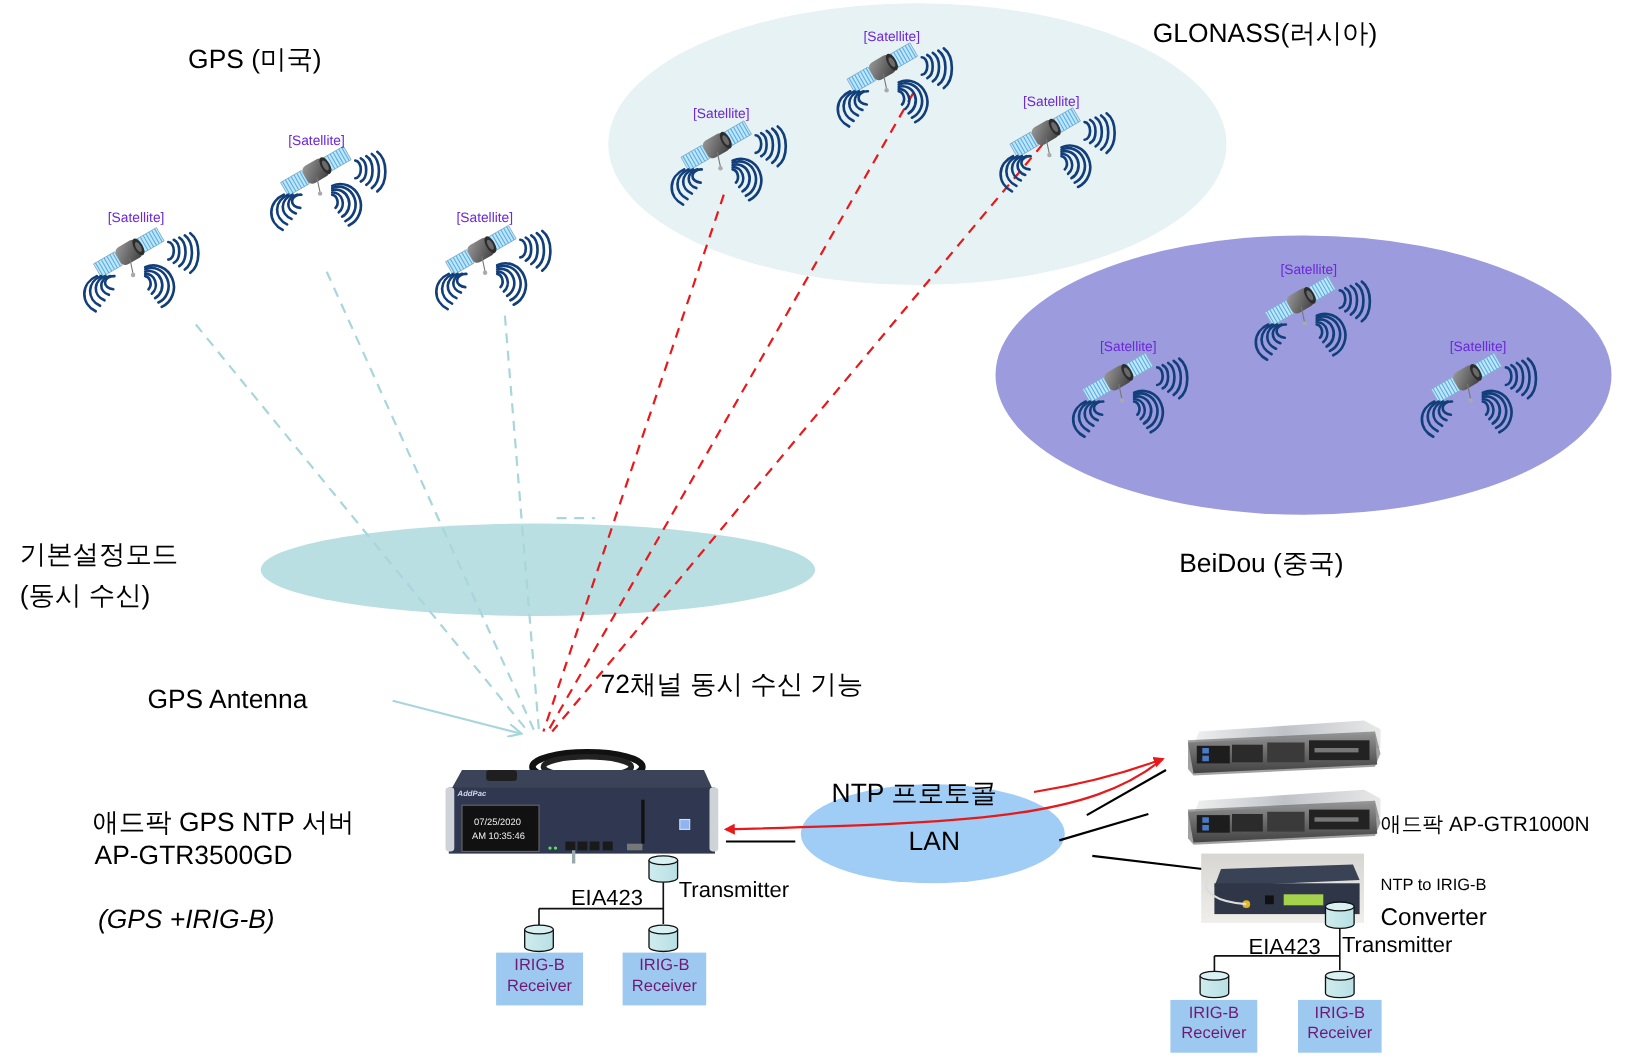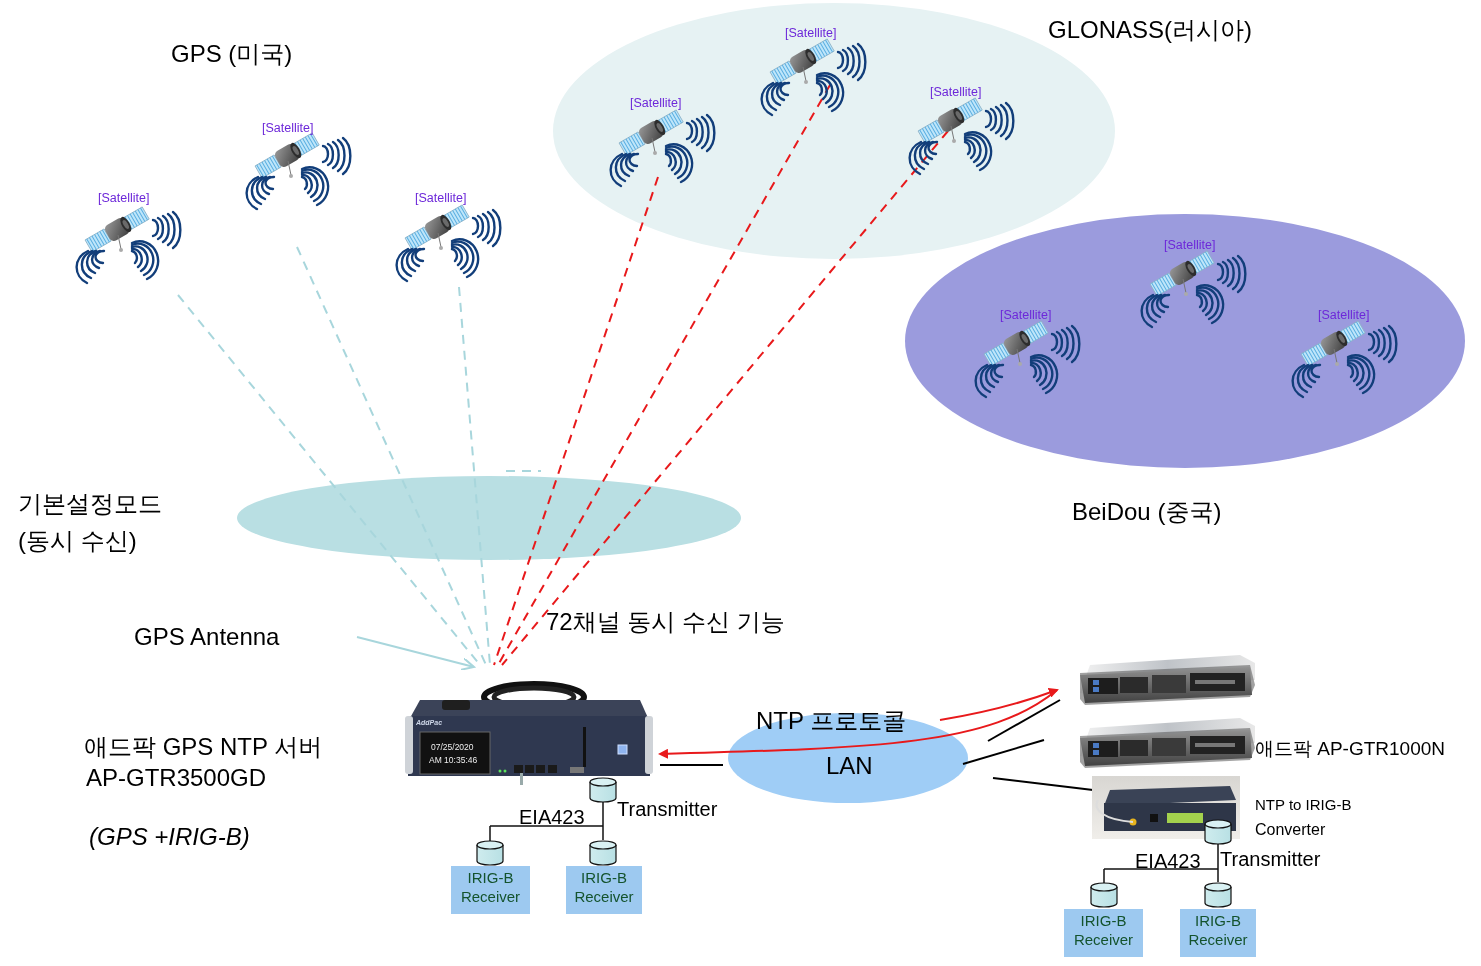--- a/index.html
+++ b/index.html
@@ -2,21 +2,21 @@
 <html><head>
 <meta charset="utf-8">
 <style>
   html, body { margin: 0; padding: 0; background: #ffffff; }
   body { width: 1481px; height: 966px; position: relative; overflow: hidden; font-family: "Liberation Sans", "DejaVu Sans", sans-serif; color: #000; }
   #stage { position: absolute; left: 0; top: 0; width: 1481px; height: 966px; }
   .lbl { position: absolute; white-space: nowrap; font-family: "Liberation Sans", "DejaVu Sans", sans-serif; }
   .big { font-size: 24px; }
   .sat-label { font-size: 12.5px; color: #6d28d9; }
   .small { font-size: 20px; }
-  .box { position: absolute; background: #9dc9f0; color: #14532d; font-size: 15px; text-align: center; line-height: 19px; padding-top: 2px; }
+  .box { position: absolute; background: #9dc9f0; color: #701a75; font-size: 15px; text-align: center; line-height: 19px; padding-top: 2px; }
 </style>
 </head>
 <body>
 
 <div id="stage">
 <svg id="svg" width="1481" height="966" viewBox="0 0 1481 966" xmlns="http://www.w3.org/2000/svg">
   <defs>
     <linearGradient id="rackGrad" x1="0" y1="0" x2="0" y2="1">
       <stop offset="0" stop-color="#d9d9d9"></stop>
       <stop offset="0.45" stop-color="#8a8a8a"></stop>
@@ -233,21 +233,21 @@
 
 
 <div class="lbl big" style="left:756px; top:705px;">NTP 프로토콜</div>
 <div class="lbl big" style="left:826px; top:752px;">LAN</div>
 
 
 
 
 <div class="lbl" style="left:1255px; top:736px; font-size:19px;">애드팍 AP-GTR1000N</div>
 <div class="lbl" style="left:1255px; top:796px; font-size:15px;">NTP to IRIG-B</div>
-<div class="lbl" style="left:1255px; top:821px; font-size:16px;">Converter</div>
+<div class="lbl" style="left:1255px; top:821px; font-size:22px;">Converter</div>
 
 
 <div class="lbl small" style="left:617px; top:798px;">Transmitter</div>
 <div class="lbl small" style="left:519px; top:806px;">EIA423</div>
 <div class="box" style="left: 451px; top: 866px; width: 79px; height: 46px; background: rgb(157, 201, 240);">
   <div>IRIG-B</div>
   <div>Receiver</div>
 </div>
 <div class="box" style="left: 566px; top: 866px; width: 76px; height: 46px; background: rgb(157, 201, 240);">
   <div>IRIG-B</div>

